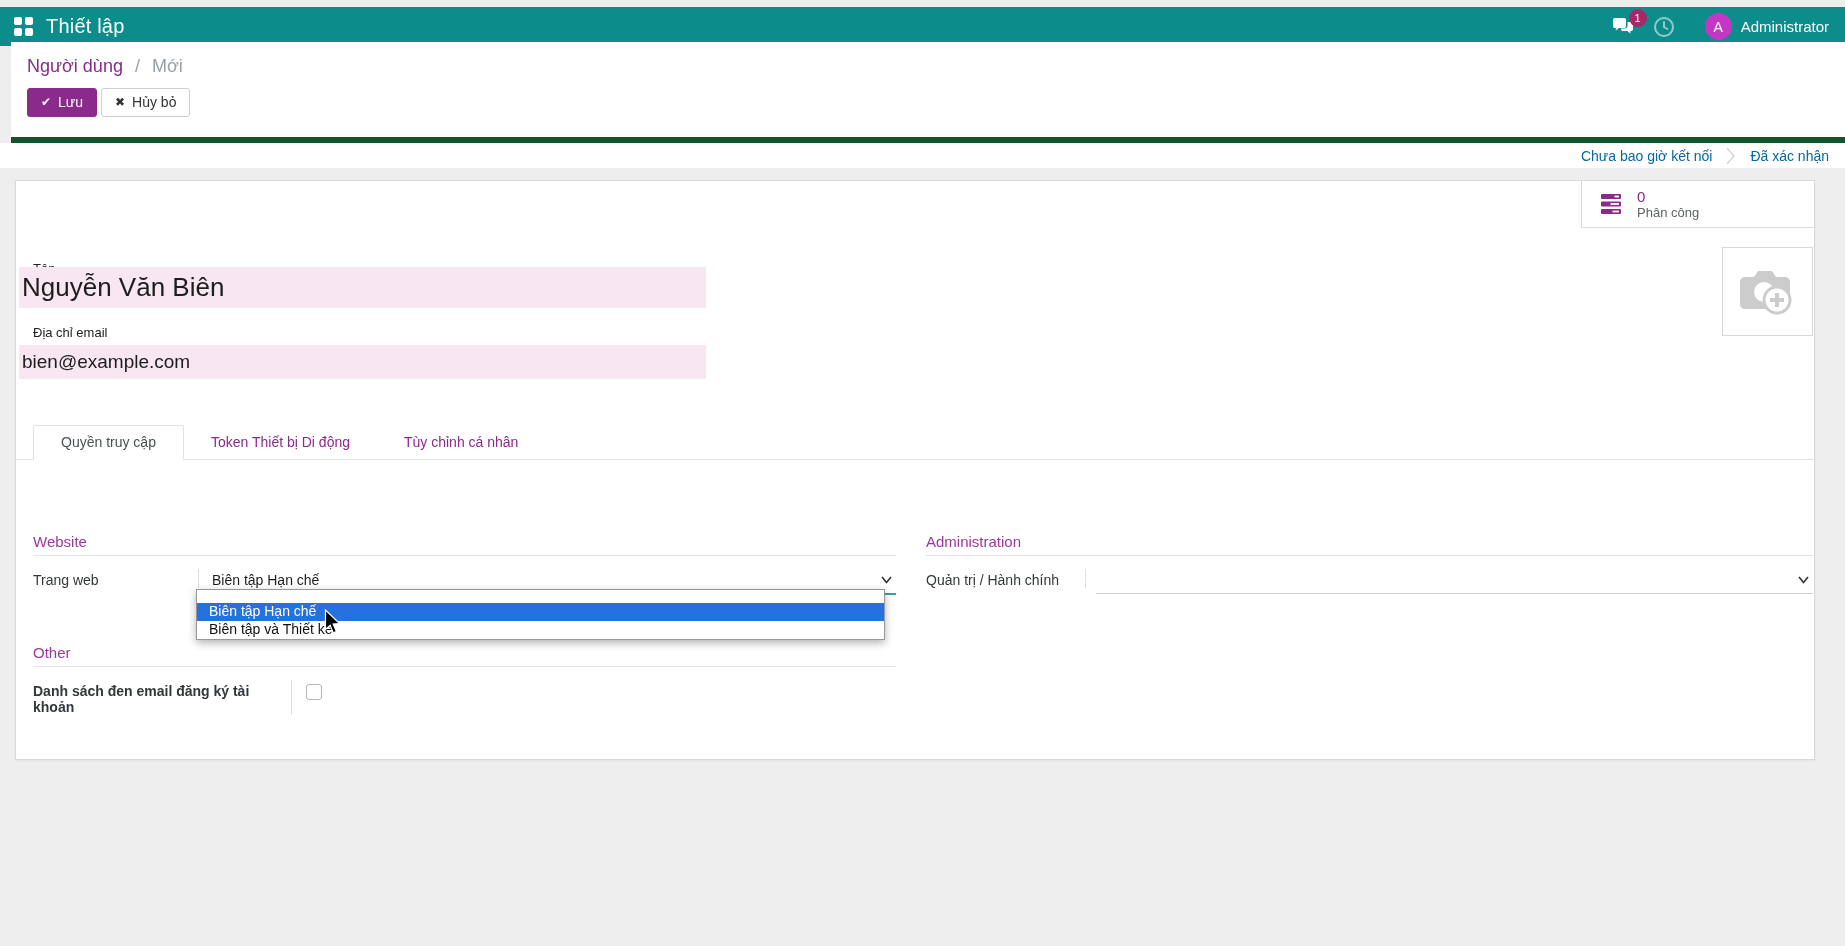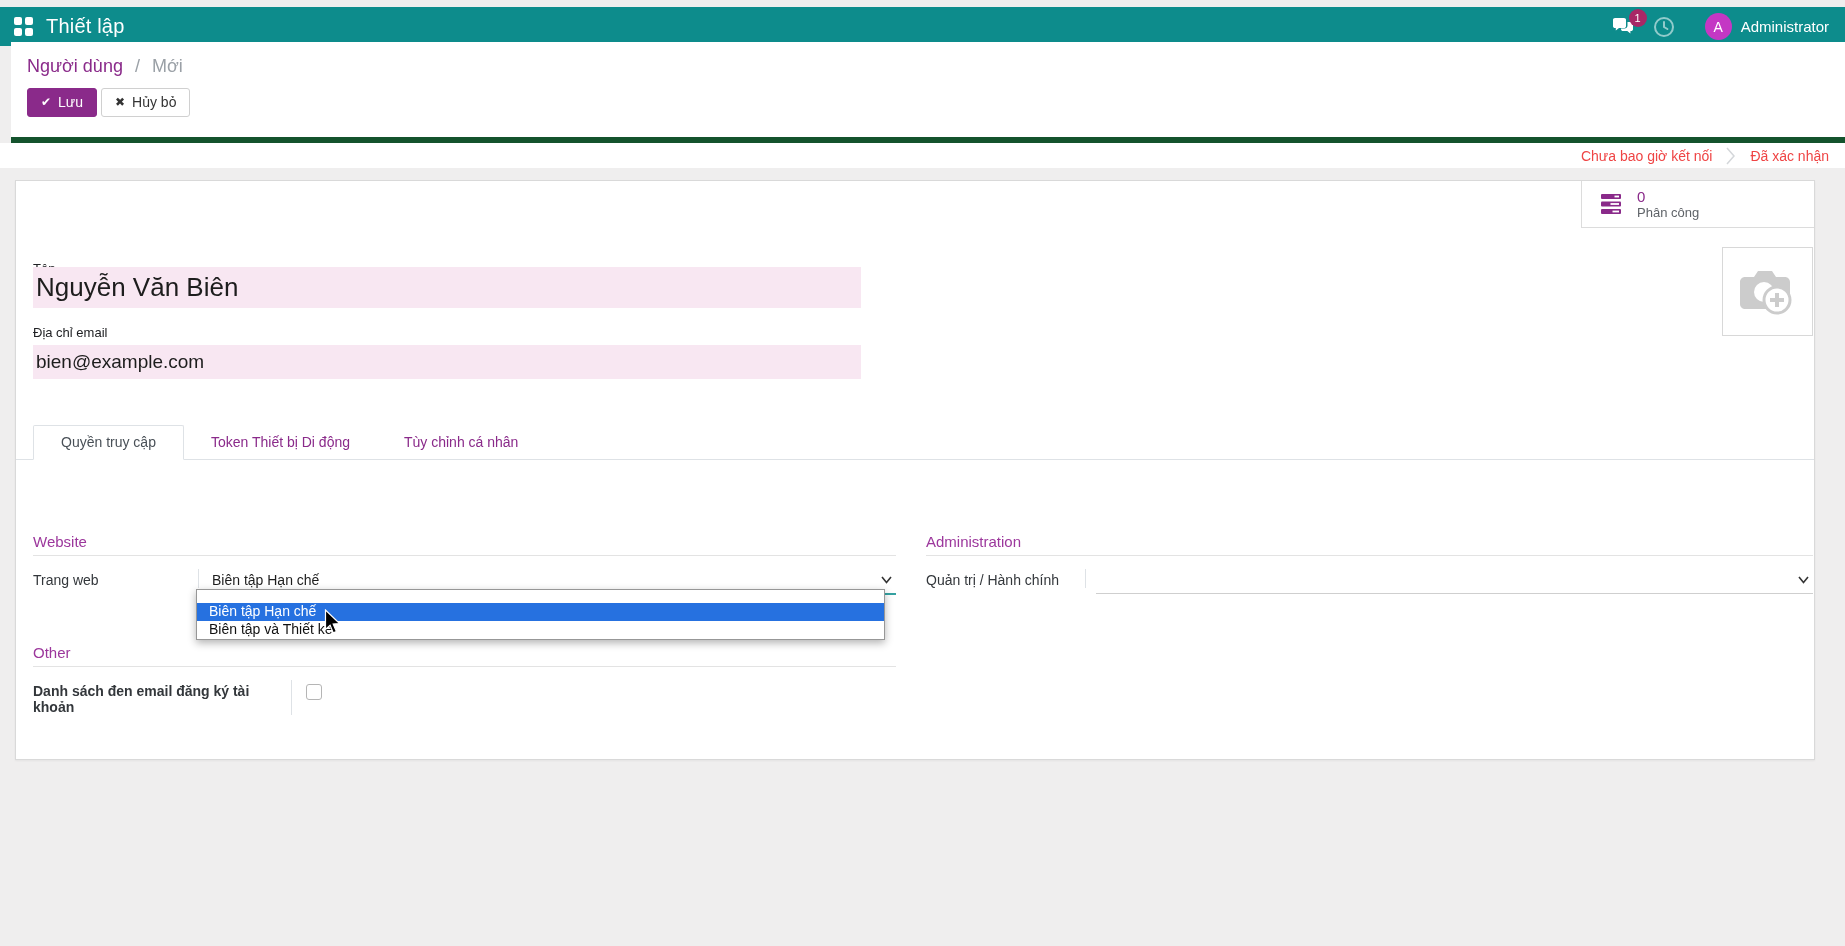--- a/index.html
+++ b/index.html
@@ -46,21 +46,21 @@
   .action-row { margin-top:11px; display:flex; gap:4px; }
   .btn { font-size:14px; padding:5px 13px 6px; border-radius:3px; cursor:pointer; display:inline-flex; align-items:center; gap:7px; }
   .btn-primary { background:var(--accent); border:1px solid var(--accent); color:#fff; }
   .btn-secondary { background:#fff; border:1px solid #d0d0d0; color:#333; }
   .btn .glyph { font-size:12px; }
 
   .statusbar-band {
     position:absolute; top:143px; left:0; width:1845px; height:25px; background:#fff;
     display:flex; align-items:center; justify-content:flex-end; padding-right:16px; gap:14px;
   }
-  .status-step { font-size:14px; color:#ef4444; cursor:pointer; }
+  .status-step { font-size:14px; color:#0369a1; cursor:pointer; }
   .status-arrow-icon { width:10px; height:18px; }
 
   
   .sheet {
     position:absolute; top:180px; left:15px; width:1800px; height:580px;
     background:#fff; border:1px solid #d9d9d9; box-shadow:0 1px 2px rgba(0,0,0,.05);
   }
   .stat-button {
     position:absolute; top:0; right:0; width:233px; height:47px;
     border-left:1px solid #dcdcdc; border-bottom:1px solid #dcdcdc;
@@ -69,21 +69,21 @@
   .stat-value { color:var(--accent); font-size:15px; line-height:17px; }
   .stat-label { color:#5f6368; font-size:13px; line-height:16px; }
 
   .photo-box {
     position:absolute; left:1706px; top:66px; width:91px; height:89px;
     border:1px solid #d8d8d8; background:#fff; display:flex; align-items:center; justify-content:center; cursor:pointer;
   }
 
   .field-label { position:absolute; font-size:13px; color:#202124; }
   .text-input {
-    position:absolute; left:17px; width:828px; background:var(--field-highlight-bg);
+    position:absolute; left:3px; width:687px; background:var(--field-highlight-bg);
     border:none; outline:none; font-family:inherit; color:#1d1d1d; padding:0 0 0 3px;
   }
   .name-input { top:86px; height:41px; font-size:26px; }
   .email-input { top:164px; height:34px; font-size:19px; }
 
   
   .tabs-row {
     position:absolute; left:0; top:244px; width:1798px; height:35px;
     border-bottom:1px solid #dee2e6; display:flex; padding-left:17px; align-items:flex-end;
   }

